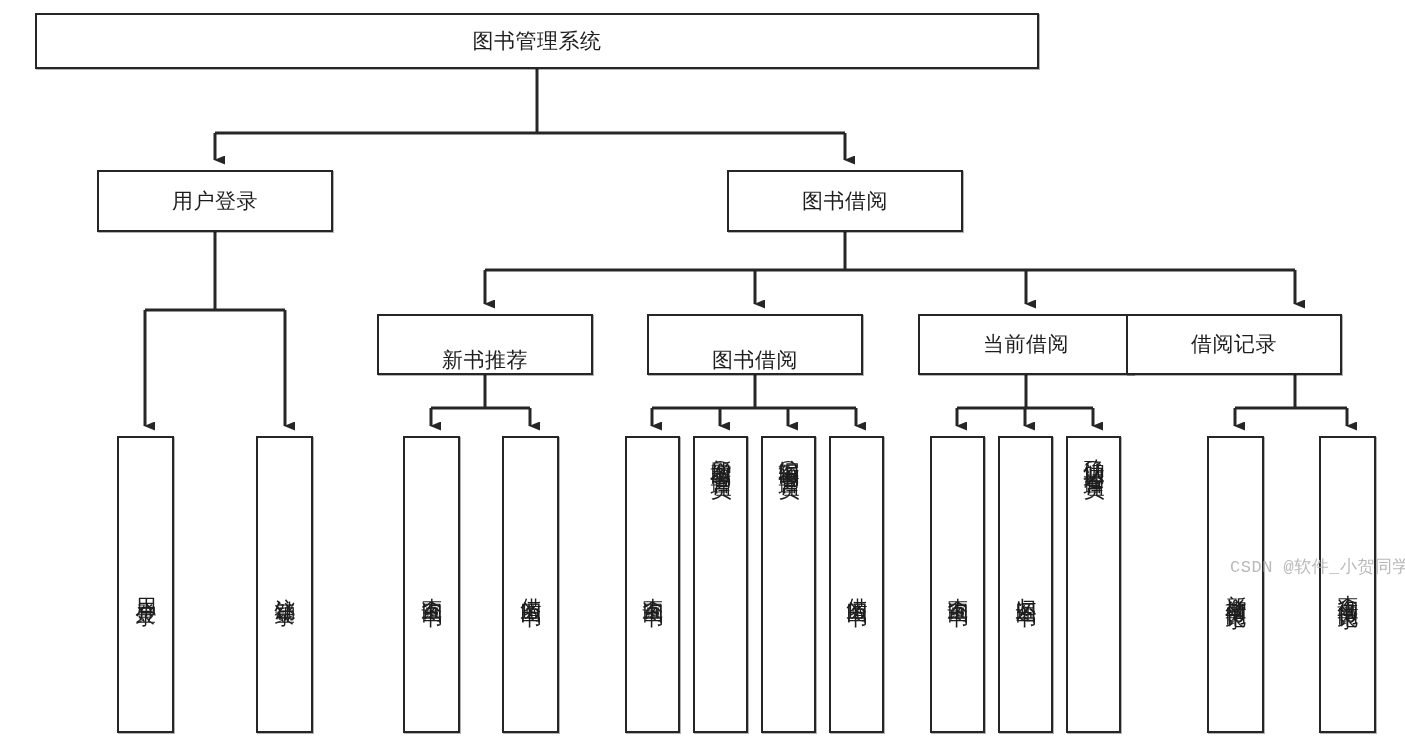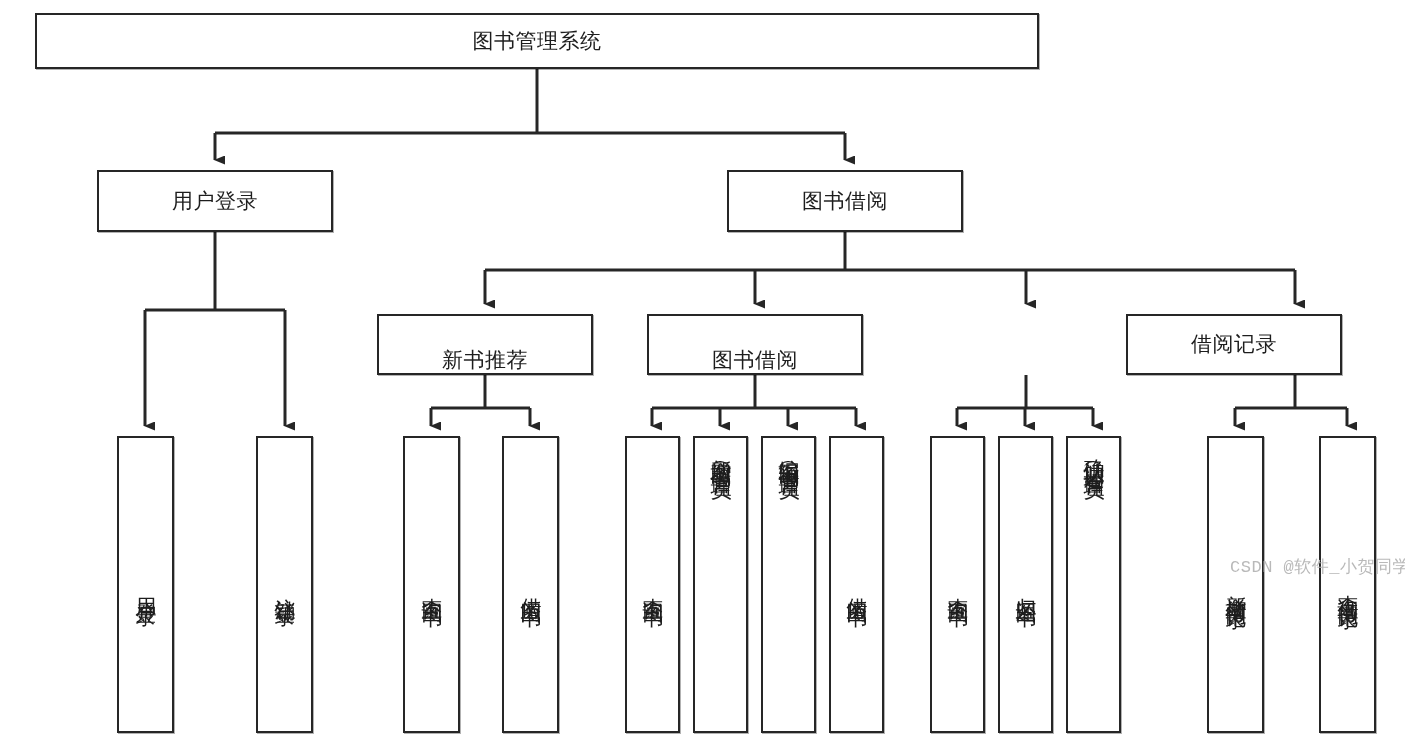--- a/index.html
+++ b/index.html
@@ -141,20 +141,23 @@
   <div class="node-box" style="left: 712px; top: 170px; width: 236px; height: 62px;">
     <span class="node-label">图书借阅</span>
   </div>
 
   <div class="node-box" style="left: 362px; top: 314px; width: 216px; height: 61px; align-items: flex-end;">
     <span class="node-label">新书推荐</span>
   </div>
   <div class="node-box" style="left: 632px; top: 314px; width: 216px; height: 61px; align-items: flex-end;">
     <span class="node-label">图书借阅</span>
   </div>
+  <div class="node-box" style="left: 903px; top: 314px; width: 216px; height: 61px;">
+    <span class="node-label">当前借阅</span>
+  </div>
   <div class="node-box" style="left: 1111px; top: 314px; width: 216px; height: 61px;">
     <span class="node-label">借阅记录</span>
   </div>
 
   <div class="node-box leaf centered" style="left: 102px; top: 436px; width: 57px; height: 297px;">
     <span class="node-label">用户登录</span>
   </div>
   <div class="node-box leaf centered" style="left: 241px; top: 436px; width: 57px; height: 297px;">
     <span class="node-label">注销登录</span>
   </div>

